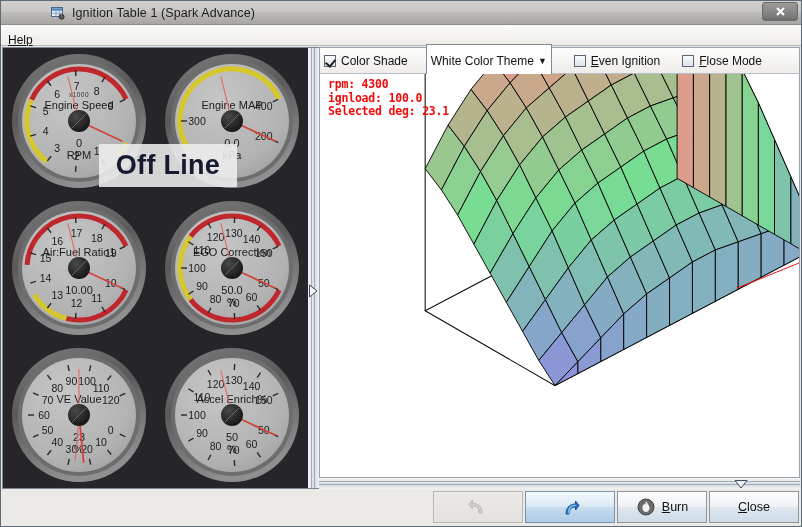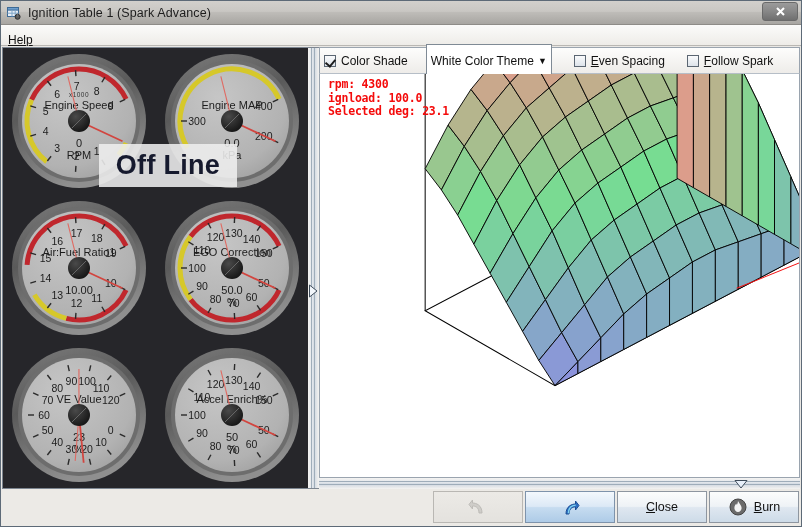--- a/index.html
+++ b/index.html
@@ -15,21 +15,21 @@
     position:absolute; left:0; top:0; width:802px; height:527px;
     background:#eceae6;
     border:1px solid #5d6a77;
     display:flex; flex-direction:column;
   }
   
   .titlebar{
     height:24px; flex:0 0 24px; position:relative;
     background:linear-gradient(to bottom,#d2d0cc 0%,#c9c7c3 45%,#bebcb8 50%,#a8a6a2 100%);
     border-bottom:1px solid #8e8c88;
-    display:flex; align-items:center;
+    display:flex; align-items:center;padding-left:44px;
   }
   .win-icon{
     width:16px; height:16px; margin-left:5px; position:relative; flex:0 0 16px;
   }
   .title-text{
     margin-left:6px; font-size:12.5px; color:#1d1d1d; letter-spacing:.1px;
     white-space:nowrap;
   }
   .win-close{
     position:absolute; right:3px; top:1px; width:36px; height:19px;
@@ -536,28 +536,28 @@
 
         <div class="combo">
           <span class="cv">White Color Theme</span>
           <span class="caret">▼</span>
         </div>
 
         <span class="sp"></span>
 
         <div class="tb-group">
           <span class="cb"></span>
-          <span class="tb-label"><u>E</u><span>ven Spacing</span></span>
+          <span class="tb-label"><u>E</u><span>ven Ignition</span></span>
         </div>
 
         <span class="sp"></span>
 
         <div class="tb-group">
           <span class="cb"></span>
-          <span class="tb-label"><u>F</u><span>ollow Spark</span></span>
+          <span class="tb-label"><u>F</u><span>lose Mode</span></span>
         </div>
       </div>
 
       <div class="plot-wrap">
         <svg id="surface-svg" viewBox="0 0 481 388" preserveAspectRatio="none">
             <polygon points="236.0,300.0 489.0,172.4 358.6,100.4 105.6,228.0" fill="#ffffff" stroke="#000000" stroke-width="1"></polygon>
             <polyline points="105.6,228.0 105.6,0.0 358.6,-127.6 358.6,100.4" fill="none" stroke="#000000" stroke-width="1"></polyline>
             <line x1="289.6" y1="-94.8" x2="420.0" y2="207.2" stroke="#000000" stroke-width="1"></line>
             <polygon points="121.9,111.6 144.9,69.6 128.6,49.2 105.6,91.2" fill="rgb(153,199,143)" stroke="#000000" stroke-width="0.9" stroke-linejoin="round"></polygon>
             <polygon points="144.9,69.6 167.9,35.2 151.6,14.8 128.6,49.2" fill="rgb(181,181,141)" stroke="#000000" stroke-width="0.9" stroke-linejoin="round"></polygon>
@@ -692,23 +692,23 @@
           <path d="M14 16 C14 8 8 6 4.5 6 L4.5 3 L1 7.5 L4.5 12 L4.5 9 C7 9 11 10 11 16 Z" fill="#cfcdc9" stroke="#bdbbb7" stroke-width="1"></path>
         </svg>
       </div>
       <div class="btn accent">
         <svg class="btn-ico" viewBox="0 0 20 20">
           <path d="M6 17 C6 9 12 7 15.5 7 L15.5 4 L19 8.5 L15.5 13 L15.5 10 C13 10 9 11 9 17 Z" fill="#2e6fc4" stroke="#1d4f94" stroke-width="1"></path>
           <path d="M8.4 16.2 C8.4 9.8 13 8.2 15.6 8.2" fill="none" stroke="#7fd3ef" stroke-width="1.4"></path>
         </svg>
       </div>
       <div class="btn">
-        <span><u>C</u>lose</span>
-      </div>
-      <div class="btn">
         <svg class="btn-ico" viewBox="0 0 20 20">
           <circle cx="10" cy="10" r="8" fill="#6b6b6b" stroke="#454545" stroke-width="1"></circle>
           <path d="M10 4 C12 7.5 13.6 8.6 13.6 11 C13.6 13.3 12 15 10 15 C8 15 6.4 13.3 6.4 11 C6.4 9 7.4 8 8.2 6.6 C8.6 8.4 9.4 8.2 10 4 Z" fill="#f4f4f4"></path>
         </svg>
         <span><u>B</u>urn</span>
       </div>
+      <div class="btn">
+        <span><u>C</u>lose</span>
+      </div>
     </div>
 </div>
 
 </body></html>

